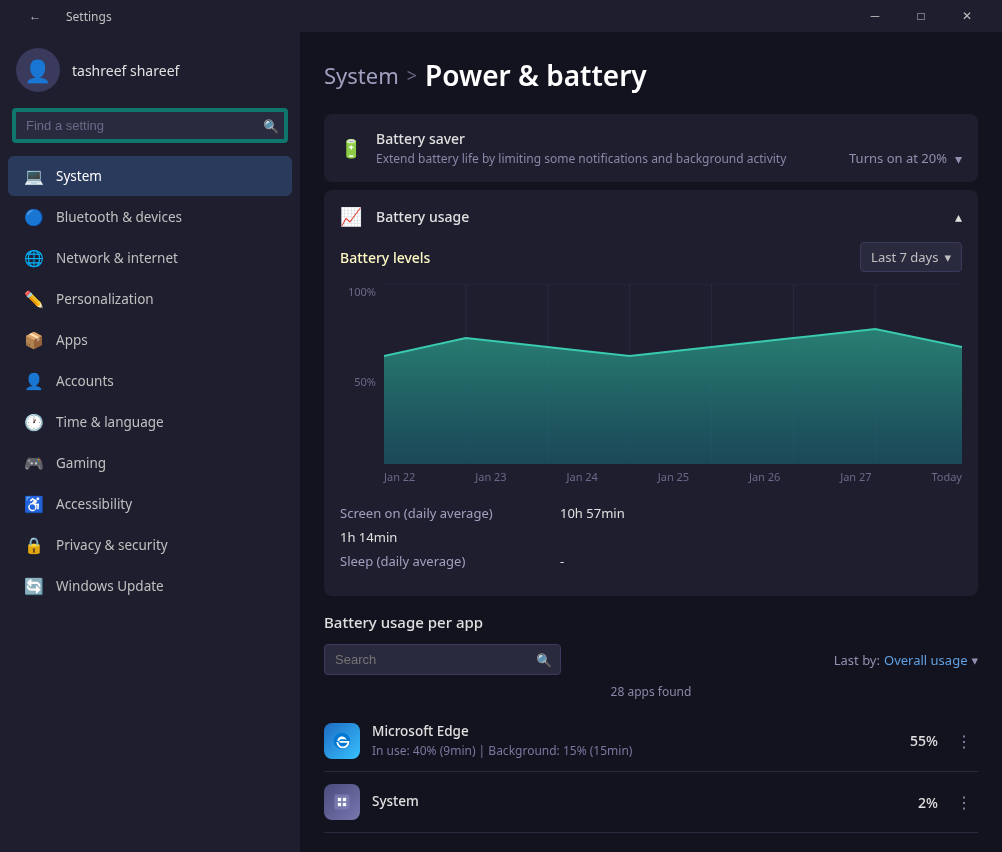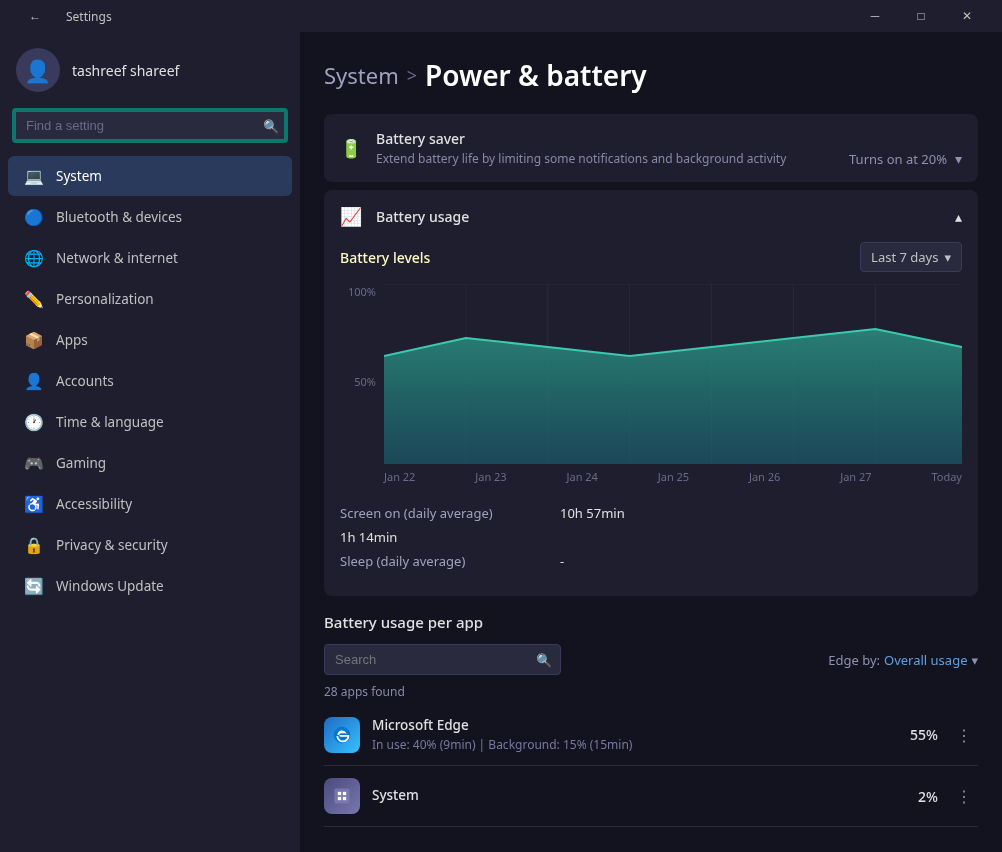--- a/index.html
+++ b/index.html
@@ -205,21 +205,20 @@
       color: #e0e0e0;
       font-weight: 500;
     }
     .card-header-desc {
       font-size: 12px;
       color: #8888a8;
       margin-top: 2px;
     }
     .card-header-right {
       display: flex;
-      align-items: center;
       gap: 8px;
       font-size: 13px;
       color: #9090b0;
       margin-top: 21px;
     }
 
     
     .battery-usage-card {
       background: #1e1e2e;
       border-radius: 8px;
@@ -360,21 +359,22 @@
       align-items: center;
       gap: 4px;
       cursor: pointer;
     }
     .sort-value {
       color: #60a0e0;
     }
     .apps-found {
       font-size: 12px;
       color: #8888a8;
-      margin-bottom: 4px;
+      margin-bottom: 10px;
+      text-align: center;
     }
 
     .app-row {
       display: flex;
       align-items: center;
       padding: 12px 0;
       border-bottom: 1px solid #2a2a3e;
     }
     .app-icon {
       width: 36px;
@@ -626,21 +626,21 @@
 
     <div class="per-app-section">
       <div class="per-app-title">Battery usage per app</div>
 
       <div class="app-search-row">
         <div class="app-search-box">
           <input type="text" placeholder="Search" style="">
           <span class="search-icon-sm">🔍</span>
         </div>
         <div class="sort-by">
-          <span>Edge by:</span>
+          <span>Last by:</span>
           <span class="sort-value">Overall usage</span>
           <span>▾</span>
         </div>
       </div>
 
       <div class="apps-found">28 apps found</div>
 
       <div class="app-row">
         <div class="app-icon app-icon-edge">
           <svg width="22" height="22" viewBox="0 0 24 24" fill="none">

